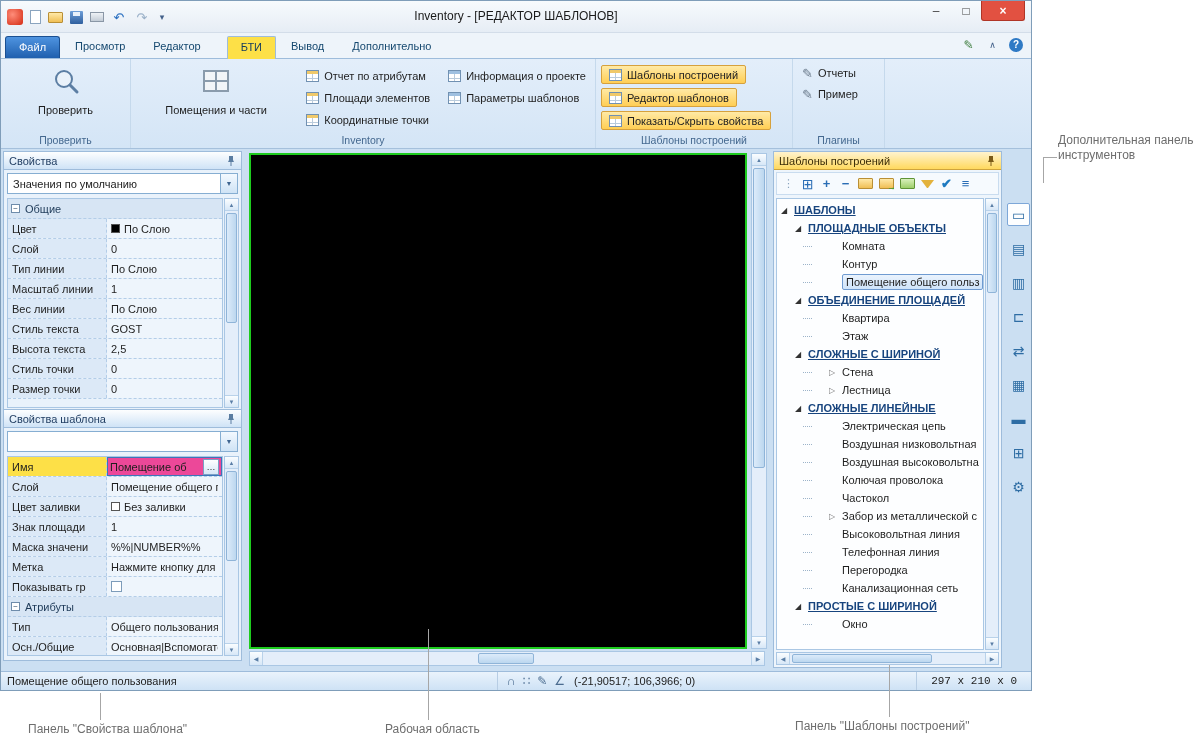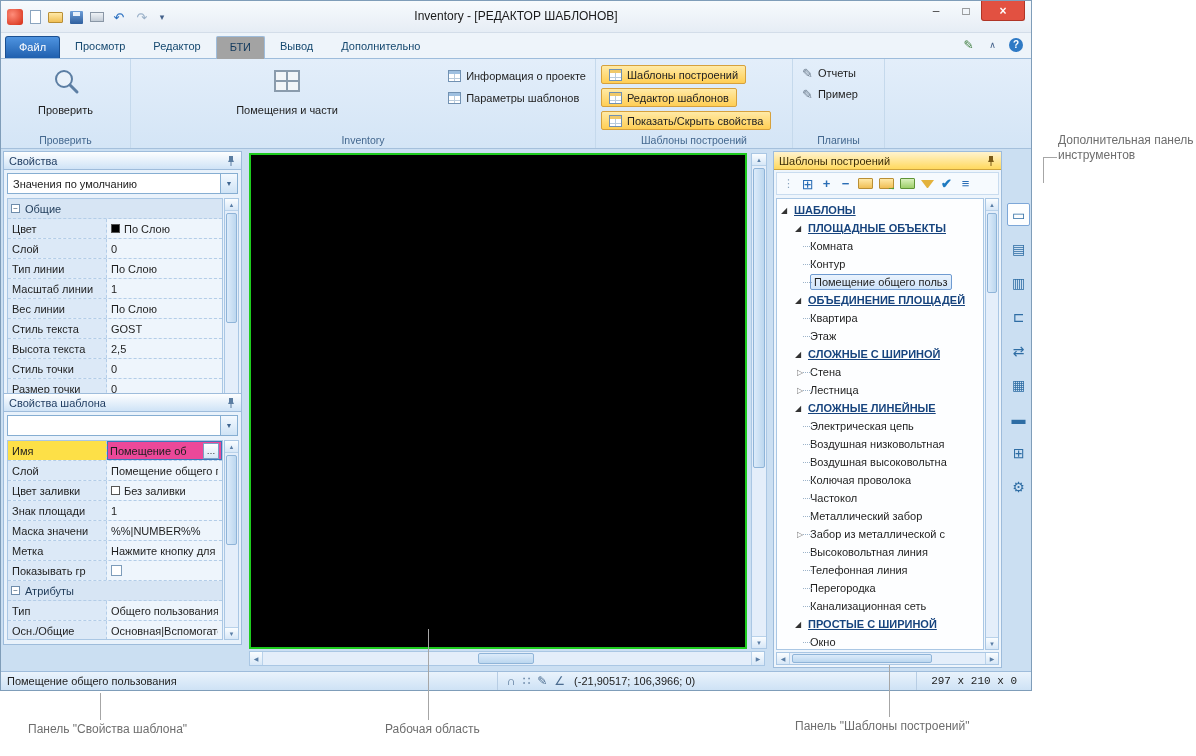--- a/index.html
+++ b/index.html
@@ -24,21 +24,21 @@
   .title{position:absolute;left:0;right:0;top:8px;text-align:center;font-size:12px;color:#1a1a1a;}
   .winbtns{position:absolute;right:6px;top:0;display:flex;align-items:flex-start;}
   .winbtn{width:30px;height:20px;display:flex;align-items:center;justify-content:center;font-size:12px;color:#444;}
   .winbtn.close{background:#e25141;color:#fff;width:44px;font-weight:bold;border-radius:0 0 3px 3px;border:1px solid #b03526;border-top:none;}
 
   
   .tabsrow{position:absolute;left:0;top:32px;right:0;height:25px;background:#eef4fa;z-index:2;}
   .tabs{display:flex;align-items:flex-end;height:100%;padding-left:4px;gap:2px;}
   .tab{height:22px;padding:4px 13px 0;color:#15486f;white-space:nowrap;}
   .tab.file{background:linear-gradient(#4f94e0,#1f5fae);color:#fff;border-radius:3px 3px 0 0;border:1px solid #1a4f91;border-bottom:none;}
-  .tab.active{background:#a3a3a3;border:1px solid #9ebcdb;border-bottom:none;border-radius:2px 2px 0 0;height:23px;margin-bottom:-1px;color:#123a5e;}
+  .tab.active{background:#fde047;border:1px solid #9ebcdb;border-bottom:none;border-radius:2px 2px 0 0;height:23px;margin-bottom:-1px;color:#123a5e;margin-left:11px;}
   .tabs-right{position:absolute;right:8px;top:4px;display:flex;gap:9px;align-items:center;}
   .tri{width:15px;height:15px;display:inline-flex;align-items:center;justify-content:center;color:#3a7a3a;font-size:12px;}
   .tri-collapse-ribbon{color:#44618a;font-size:9px;}
   .tri-help{background:#2f7ac5;color:#fff;border-radius:50%;width:14px;height:14px;font-size:10px;font-weight:bold;}
 
   
   .ribbon{position:absolute;left:0;top:57px;right:0;height:91px;background:linear-gradient(#e3eefa,#d4e5f6);border-top:1px solid #9ebcdb;border-bottom:1px solid #a5c0dc;display:flex;}
   .rgroup{position:relative;height:100%;border-right:1px solid #c5d9ec;padding:3px 5px 16px;}
   .g-check{width:130px;}
   .g-inv{width:465px;display:flex;gap:6px;}
@@ -57,21 +57,21 @@
   .tico::after{content:"";position:absolute;left:0;right:0;top:7px;height:1px;background:#b9cbdc;}
   .tico.blue{background:linear-gradient(180deg,#9fc0e0 0 3px,#fff 3px);}
   .pencil{color:#6b7b8c;font-size:13px;line-height:1;}
   #tmpl-btns{padding-top:1px;}
   .ybtn{display:inline-flex;align-items:center;gap:5px;height:19px;margin:2px 0;padding:0 7px;background:linear-gradient(#ffeaa6,#ffce54);border:1px solid #d6a13d;border-radius:2px;color:#222;white-space:nowrap;clear:both;float:left;}
   #tmpl-btns::after{content:"";display:block;clear:both;}
 
   
   .lpanel{position:absolute;left:2px;width:239px;background:#e9f2fb;border:1px solid #9ebcdb;}
   #props-panel{top:150px;height:262px;}
-  #tmpl-panel{top:392px;height:252px;}
+  #tmpl-panel{top:408px;height:252px;}
   .phead{height:18px;background:linear-gradient(#fdfeff,#cfe3f6);border-bottom:1px solid #9ebcdb;display:flex;align-items:center;padding:0 5px;color:#1d3a5f;}
   .pin{margin-left:auto;display:inline-flex;}
   .pdrop{margin:3px;height:21px;background:#fff;border:1px solid #86aed2;display:flex;align-items:center;padding-left:5px;color:#222;text-align:center;}
   .dd{margin-left:auto;width:17px;align-self:stretch;background:linear-gradient(#f3f9ff,#cfe3f5);border-left:1px solid #86aed2;display:flex;align-items:center;justify-content:center;color:#3f6590;font-size:7px;}
 
   
   .pgrid{position:absolute;left:3px;right:18px;top:46px;bottom:4px;background:#e9f2fb;border:1px solid #aac7e4;overflow:hidden;}
   .prow{display:flex;height:20px;border-bottom:1px dashed #b3cde8;align-items:stretch;}
   .prow .pl{width:99px;padding:4px 4px 0;border-right:1px dashed #b3cde8;background:#dce9f7;overflow:hidden;white-space:nowrap;}
   .prow .pv{flex:1;padding:0 4px;background:#eef5fc;overflow:hidden;white-space:nowrap;display:flex;align-items:center;gap:4px;}
@@ -114,21 +114,21 @@
   .rtbi-export-folder{background:linear-gradient(#d9f0bc,#9ecf6a);border-color:#5f9436;}
   .rtbi-import-folder::after{content:"→";position:absolute;right:-3px;bottom:-4px;color:#1f9d2f;font-size:9px;font-weight:bold;}
   .rtbi-filter{width:0;height:0;border:6px solid transparent;border-top:8px solid #e3b23c;margin-top:6px;}
   .rtbi-apply-check{color:#1f7ac0;}
   .rtbi-layers{font-weight:normal;}
 
   .rtree{position:absolute;left:2px;right:17px;top:46px;bottom:17px;background:#fdfeff;border:1px solid #aac7e4;overflow:hidden;padding-top:2px;}
   .trow{display:flex;align-items:center;height:18px;white-space:nowrap;position:relative;}
   .trow.d0{padding-left:4px;}
   .trow.d1{padding-left:18px;}
-  .trow.d2{padding-left:20px;}
+  .trow.d2{padding-left:52px;}
   .trow.d2::before{content:"";position:absolute;left:26px;top:9px;width:9px;border-top:1px dotted #9cb3c9;}
   .texp{width:13px;flex:none;font-size:8px;color:#333;display:inline-flex;align-items:center;}
   .texp.expand-icon{color:#777;}
   .tlbl{overflow:hidden;}
   .trow.cat .tlbl{color:#17447e;font-weight:bold;text-decoration:underline;}
   .tsel{border:1px solid #6f9bd1;border-radius:2px;background:linear-gradient(#eaf3fd,#cfe4fa);padding:1px 3px;}
   .rvsb{position:absolute;right:2px;top:46px;bottom:17px;width:14px;background:#e4eefa;border:1px solid #aac7e4;}
   .rhsb{left:2px;right:2px;bottom:2px;height:13px;}
 
   
@@ -211,20 +211,34 @@
         <span>
           <svg width="30" height="30" viewBox="0 0 30 30">
               <rect x="3" y="4" width="24" height="20" fill="#f2f5f8" stroke="#8a9bac" stroke-width="2"></rect>
               <line x1="15" y1="4" x2="15" y2="24" stroke="#8a9bac" stroke-width="2"></line>
               <line x1="3" y1="14" x2="27" y2="14" stroke="#8a9bac" stroke-width="2"></line>
             </svg>
         </span>
         <span>Помещения и части</span>
       </div>
       <div class="rcols">
+        <div class="rcol" id="inv-col1">
+            <div class="ritem">
+              <span class="tico "></span>
+              <span class="rlbl">Отчет по атрибутам</span>
+            </div>
+            <div class="ritem">
+              <span class="tico "></span>
+              <span class="rlbl">Площади элементов</span>
+            </div>
+            <div class="ritem">
+              <span class="tico "></span>
+              <span class="rlbl">Координатные точки</span>
+            </div>
+          </div>
         <div class="rcol" id="inv-col2">
             <div class="ritem">
               <span class="tico blue"></span>
               <span class="rlbl">Информация о проекте</span>
             </div>
             <div class="ritem">
               <span class="tico blue"></span>
               <span class="rlbl">Параметры шаблонов</span>
             </div>
           </div>
@@ -531,24 +545,20 @@
         </div>
         <div class="trow d2">
           <span class="texp"></span>
           <span class="tlbl">Колючая проволока</span>
         </div>
         <div class="trow d2">
           <span class="texp"></span>
           <span class="tlbl">Частокол</span>
         </div>
         <div class="trow d2">
-          <span class="texp"></span>
-          <span class="tlbl">Металлический забор</span>
-        </div>
-        <div class="trow d2">
           <span class="texp expand-icon">▷</span>
           <span class="tlbl">Забор из металлической с</span>
         </div>
         <div class="trow d2">
           <span class="texp"></span>
           <span class="tlbl">Высоковольтная линия</span>
         </div>
         <div class="trow d2">
           <span class="texp"></span>
           <span class="tlbl">Телефонная линия</span>

